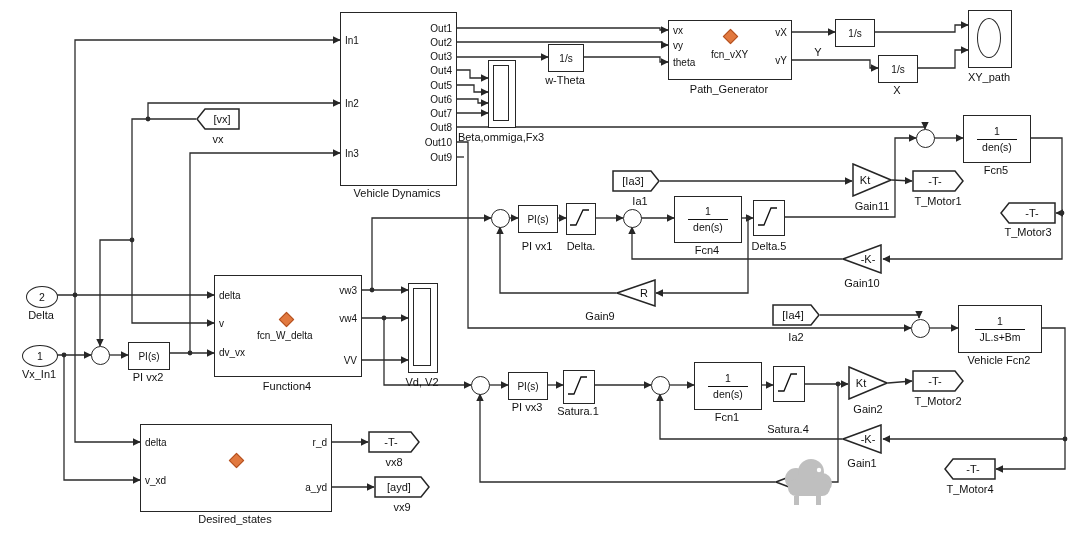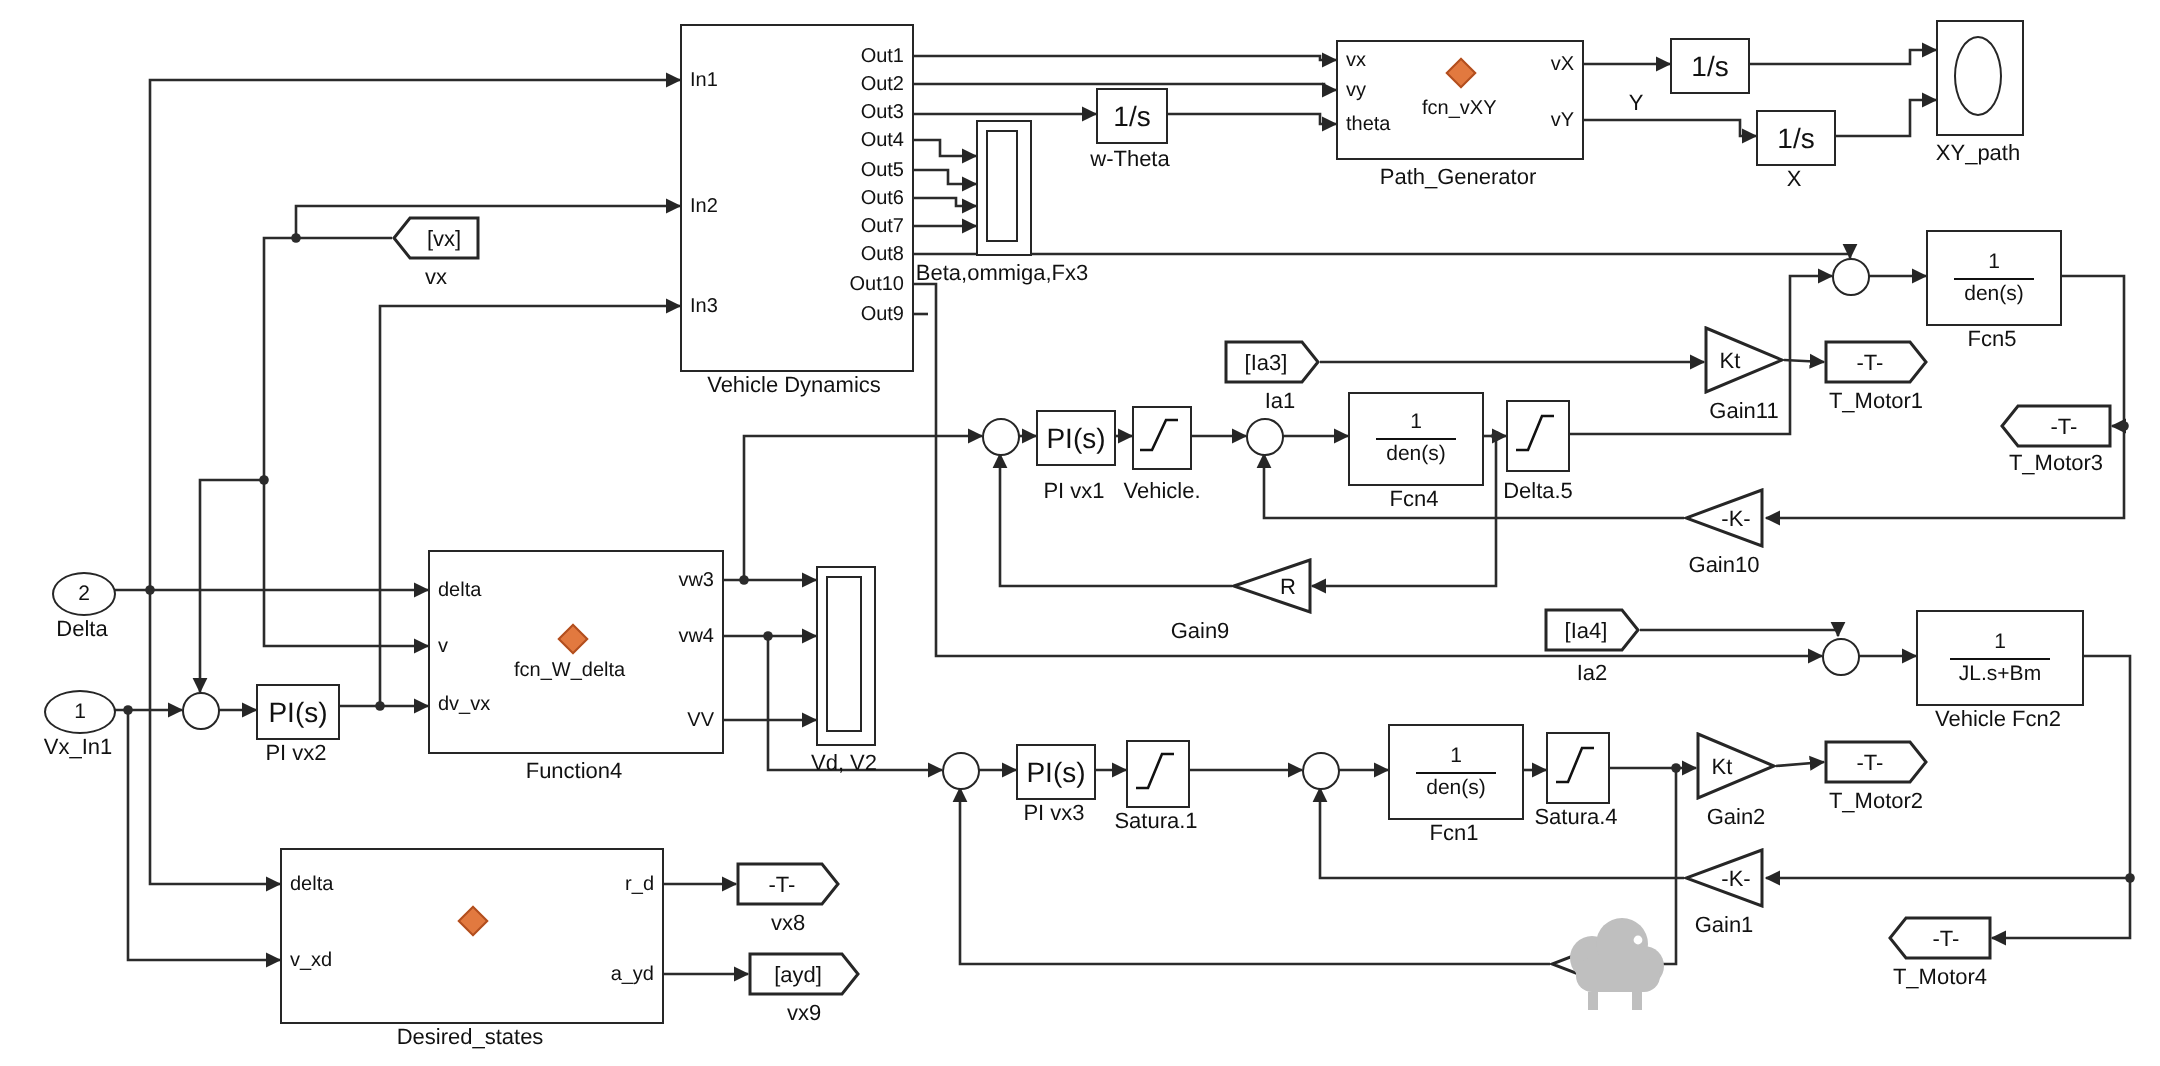--- a/index.html
+++ b/index.html
@@ -1,21 +1,21 @@
 <!DOCTYPE html>
 <html><head>
 <meta charset="utf-8">
 <style>
   html,body{margin:0;padding:0;background:#fff}
   #canvas{position:relative;width:1080px;height:533px;background:#fff;overflow:hidden;
           font-family:"Liberation Sans","DejaVu Sans",sans-serif;color:#111}
   #wires{position:absolute;left:0;top:0;z-index:1}
   .blk{position:absolute;z-index:2;background:#fff;border:1.5px solid #262626}
   .center{display:flex;align-items:center;justify-content:center}
-  .t11{font-size:14px}
+  .t11{font-size:10px}
   .pin{position:absolute;font-size:10px;line-height:11px;white-space:nowrap}
   .pin.l{left:4px}.pin.r{right:4px;text-align:center}
   .fcn-name{position:absolute;font-size:10px;white-space:nowrap}
   .lbl{position:absolute;z-index:3;font-size:11px;white-space:nowrap;transform:translateX(-50%);text-align:center}
   .sum{position:absolute;z-index:2;width:17px;height:17px;border:1.5px solid #262626;border-radius:50%;background:#fff}
   .port{position:absolute;z-index:2;border:1.5px solid #262626;border-radius:50%;background:#fff;
         display:flex;align-items:center;justify-content:center;font-size:10.5px}
   .frac{display:flex;flex-direction:column;align-items:center;justify-content:center;width:100%;height:100%;
         font-size:10.5px;line-height:13px}
   .frac .bar{display:block;width:62%;border-top:1.3px solid #111;margin:1px 0;height:0}
@@ -218,21 +218,21 @@
   <div class="sum" style="left:491px;top:209px"></div>
   <div class="blk center t11" style="left:518px;top:205px;width:38px;height:26px">
     <span>PI(s)</span>
   </div>
   <div class="lbl" style="left:537px;top:240px">PI vx1</div>
   <div class="blk" style="left:566px;top:203px;width:28px;height:30px">
     <svg width="25" height="27">
       <polyline points="3,21 9,21 16,6 22,6" fill="none" stroke="#111" stroke-width="1.3"></polyline>
     </svg>
   </div>
-  <div class="lbl" style="left:581px;top:240px">Vehicle.</div>
+  <div class="lbl" style="left:581px;top:240px">Delta.</div>
   <div class="sum" style="left:623px;top:209px"></div>
   <div class="blk" style="left:674px;top:196px;width:66px;height:45px">
     <div class="frac">
       <span>1</span>
       <span class="bar"></span>
       <span>den(s)</span>
     </div>
   </div>
   <div class="lbl" style="left:707px;top:244px">Fcn4</div>
   <div class="blk" style="left:753px;top:200px;width:30px;height:34px">
@@ -316,21 +316,21 @@
       <span class="bar"></span>
       <span>den(s)</span>
     </div>
   </div>
   <div class="lbl" style="left:727px;top:411px">Fcn1</div>
   <div class="blk" style="left:773px;top:366px;width:30px;height:34px">
     <svg width="27" height="31">
       <polyline points="4,24 10,24 17,7 23,7" fill="none" stroke="#111" stroke-width="1.3"></polyline>
     </svg>
   </div>
-  <div class="lbl" style="left:788px;top:403px">Satura.4</div>
+  <div class="lbl" style="left:788px;top:423px">Satura.4</div>
   <svg class="abs2" style="left:848px;top:366px" width="40" height="34">
     <polygon class="shape" points="1,1 39,17 1,33"></polygon>
     <text class="stext" x="13" y="21" text-anchor="middle">Kt</text>
   </svg>
   <div class="lbl" style="left:868px;top:403px">Gain2</div>
   <svg class="abs2" style="left:912px;top:370px" width="52" height="22">
     <polygon class="shape" points="1,1 43,1 51,11 43,21 1,21"></polygon>
     <text class="stext" x="23" y="15" text-anchor="middle">-T-</text>
   </svg>
   <div class="lbl" style="left:938px;top:395px">T_Motor2</div>

